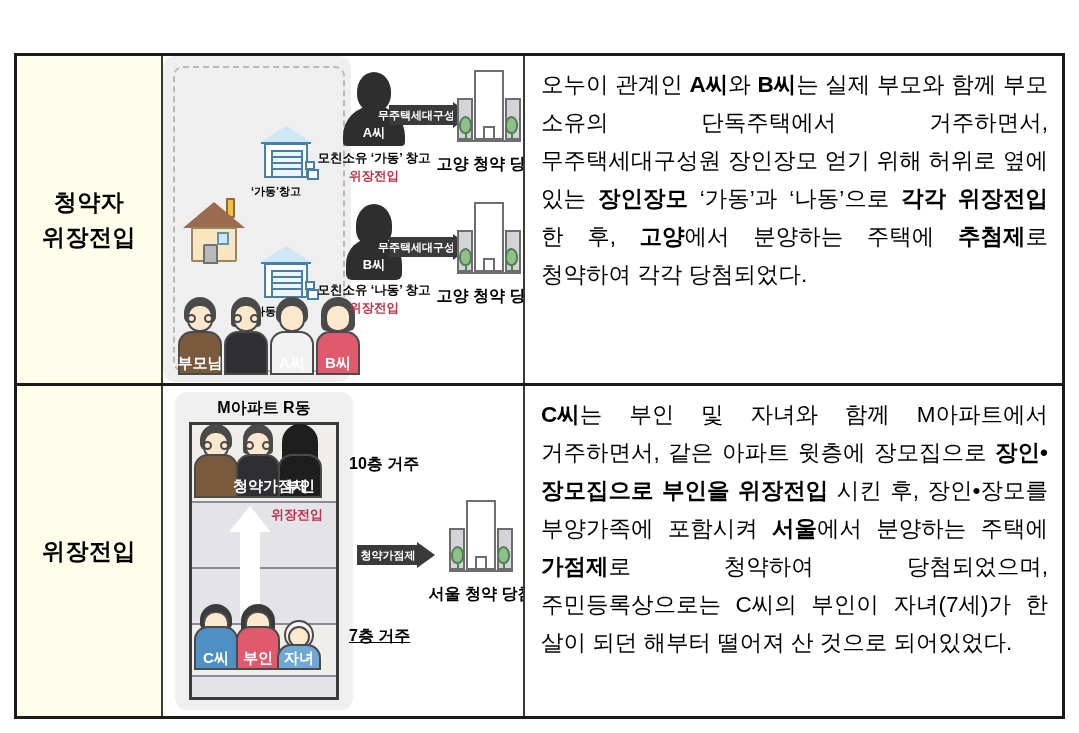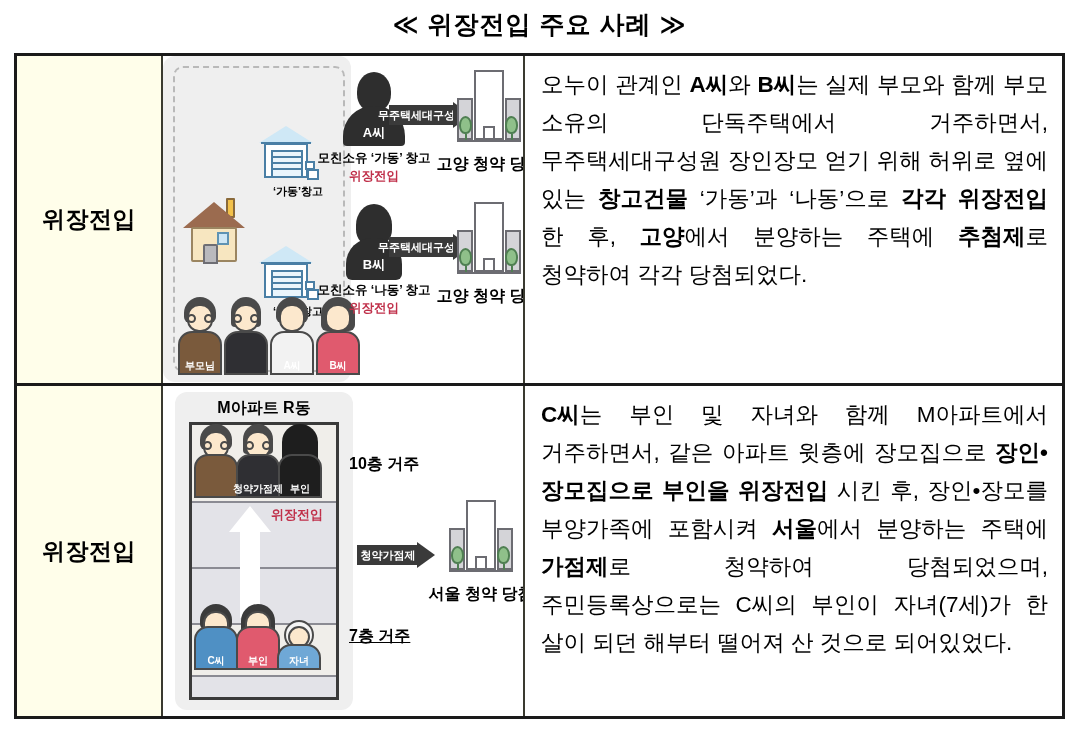--- a/index.html
+++ b/index.html
@@ -152,21 +152,21 @@
   .warehouse .box1 {
     position: absolute; right: -6px; bottom: 0;
     width: 12px; height: 11px; background: #fff; border: 2px solid #4a7fa5; box-sizing: border-box;
   }
   .warehouse .box2 {
     position: absolute; right: -2px; bottom: 10px;
     width: 10px; height: 9px; background: #fff; border: 2px solid #4a7fa5; box-sizing: border-box;
   }
   .icon-cap {
     position: absolute;
-    font-size: 11px; font-weight: bold; white-space: nowrap; text-align: right;
+    font-size: 11px; font-weight: bold; white-space: nowrap; text-align: left;
   }
 
   
   .silhouette { position: absolute; }
   .silhouette .head {
     position: absolute; left: 50%; top: 0; transform: translateX(-50%);
     width: 34px; height: 40px; background: #2e2e2e; border-radius: 50% 50% 45% 45%;
   }
   .silhouette .torso {
     position: absolute; left: 50%; top: 34px; transform: translateX(-50%);
@@ -242,21 +242,21 @@
     border: 2px solid #4a4a4a; box-sizing: border-box; border-radius: 12px;
   }
   .person .body {
     position: absolute; left: 50%; transform: translateX(-50%);
     bottom: 0; width: 44px; height: 44px;
     border: 2px solid #4a4a4a; box-sizing: border-box;
     border-radius: 14px 14px 0 0;
   }
   .person .name {
     position: absolute; left: 50%; transform: translateX(-50%);
-    bottom: 2px; font-size: 10px; font-weight: bold; color: #fff; white-space: nowrap;
+    bottom: 2px; font-size: 15px; font-weight: bold; color: #fff; white-space: nowrap;
     z-index: 5;
   }
   .person .glasses {
     position: absolute; left: 50%; transform: translateX(-50%);
     top: 17px; width: 26px; height: 9px; z-index: 3;
   }
   .person .glasses i {
     position: absolute; top: 0; width: 9px; height: 9px;
     border: 2px solid #4a4a4a; border-radius: 50%; box-sizing: border-box;
   }
@@ -302,28 +302,28 @@
     position: absolute; left: 50%; transform: translateX(-50%); top: 2px;
     width: 30px; height: 30px; border: 2px solid #4a4a4a; border-radius: 50%;
     background: #f4f4f4; box-sizing: border-box;
   }
 </style>
 </head>
 <body>
 
 <div class="page">
 
-  <div class="doc-title">≪ 위장전입 주요 사례 ≫</div>
 
   <div class="case-table">
 
     <div class="row row1">
 
       <div class="cell-label">
         <div>
+          <div>청약자</div>
           <div>위장전입</div>
         </div>
       </div>
 
       <div class="cell-figure">
 
         <div class="fig-panel" style="left:0px; top:0px; width:188px; height:326px;"></div>
         <div class="dashed-box" style="left:10px; top:10px; width:172px; height:306px;"></div>
 
         <div class="house" style="left:20px; top:138px; width:64px; height:72px;">
@@ -455,21 +455,21 @@
           <div class="tree" style="left:48px;">
               <div class="crown"></div>
               <div class="trunk"></div>
             </div>
         </div>
         <div class="apt-cap" style="left:326px; top:230px;">고양 청약 당첨</div>
 
       </div>
 
       <div class="cell-text">
-        <div class="para"><span>오누이 관계인 </span><b>A씨</b><span>와 </span><b>B씨</b><span>는 실제 부모와 함께 부모 소유의 단독주택에서 거주하면서, 무주택세대구성원 장인장모 얻기 위해 허위로 옆에 있는 </span><b>창고건물</b><span> ‘가동’과 ‘나동’으로 </span><b>각각 위장전입</b><span> 한 후, </span><b>고양</b><span>에서 분양하는 주택에 </span><b>추첨제</b><span>로 청약하여 각각 당첨되었다.</span></div>
+        <div class="para"><span>오누이 관계인 </span><b>A씨</b><span>와 </span><b>B씨</b><span>는 실제 부모와 함께 부모 소유의 단독주택에서 거주하면서, 무주택세대구성원 장인장모 얻기 위해 허위로 옆에 있는 </span><b>장인장모</b><span> ‘가동’과 ‘나동’으로 </span><b>각각 위장전입</b><span> 한 후, </span><b>고양</b><span>에서 분양하는 주택에 </span><b>추첨제</b><span>로 청약하여 각각 당첨되었다.</span></div>
       </div>
     </div>
 
     <div class="row row2">
 
       <div class="cell-label">
         <div>
           <div>위장전입</div>
         </div>
       </div>

